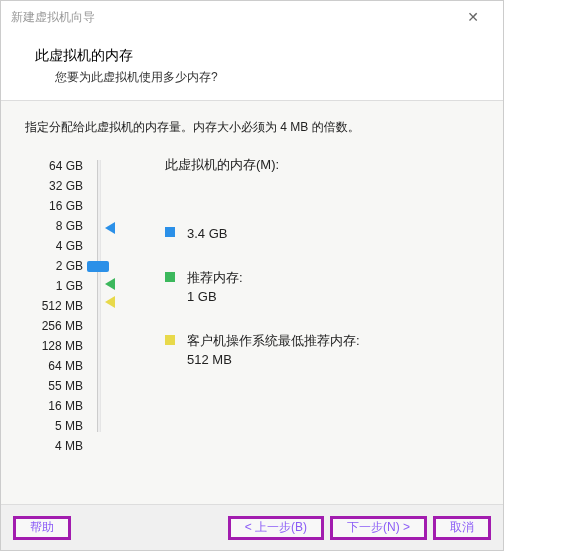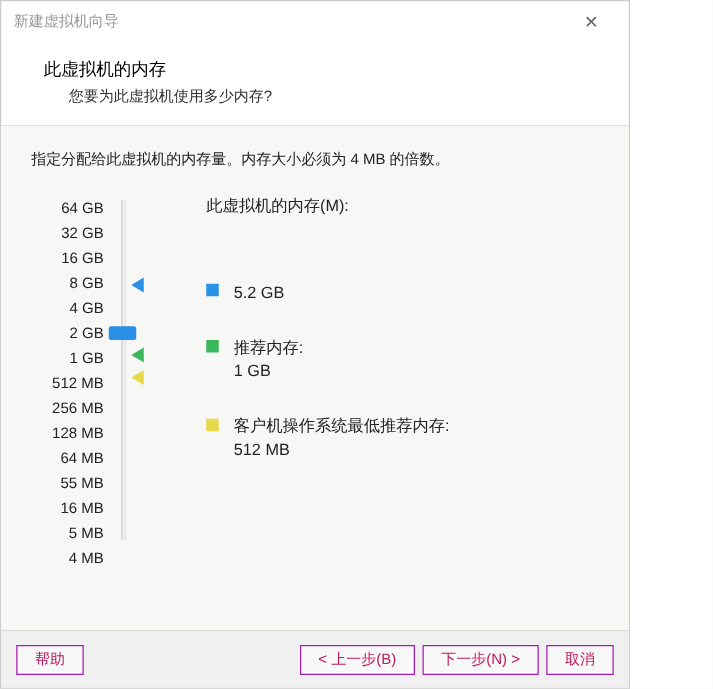--- a/index.html
+++ b/index.html
@@ -32,21 +32,21 @@
     .spin input { flex: 1; border: none; text-align: right; padding: 0 4px; font-size: 12px; outline: none; }
     .unit { margin-left: 6px; font-size: 13px; }
     .rec { display: flex; margin-bottom: 8px; }
     .rec .sq { width: 10px; height: 10px; margin-top: 3px; margin-right: 12px; }
     .sq.blue { background: #2b90e8; }
     .sq.green { background: #3cb85c; }
     .sq.yellow { background: #e8d94a; }
     .rec .txt .t1 { font-size: 13px; color: #222; }
     .rec .txt .t2 { font-size: 13px; color: #222; margin-top: 2px; margin-bottom: 20px; }
     .footer { height: 46px; border-top: 1px solid #ddd; display: flex; align-items: center; padding: 0 12px; background: #f0f0f0; }
-    .btn { height: 24px; padding: 0 14px; border: 1px solid #a21caf; background: #f8f8f8; font-size: 12px; cursor: pointer; color: #be185d; }
+    .btn { height: 24px; padding: 0 14px; border: 3px solid #a21caf; background: #f8f8f8; font-size: 12px; cursor: pointer; color: #8b5cf6; }
     .footer .spacer { flex: 1; }
     .footer .btn + .btn { margin-left: 6px; }
     .watermark { position: absolute; right: 8px; bottom: 6px; color: rgba(120,120,120,0.25); font-size: 12px; pointer-events: none; }
   </style>
 </head>
 <body>
 
 <div class="window">
   <div class="titlebar">
     <span class="title">新建虚拟机向导</span>
@@ -90,21 +90,21 @@
       </div>
 
       <div class="info-col">
         <div class="info-top">
           <span class="lbl">此虚拟机的内存(M):</span>
         </div>
 
         <div class="rec">
           <div class="sq blue"></div>
           <div class="txt">
-            <div class="t2">5.2 GB</div>
+            <div class="t2">3.4 GB</div>
           </div>
         </div>
 
         <div class="rec">
           <div class="sq green"></div>
           <div class="txt">
             <div class="t1">推荐内存:</div>
             <div class="t2">1 GB</div>
           </div>
         </div>

